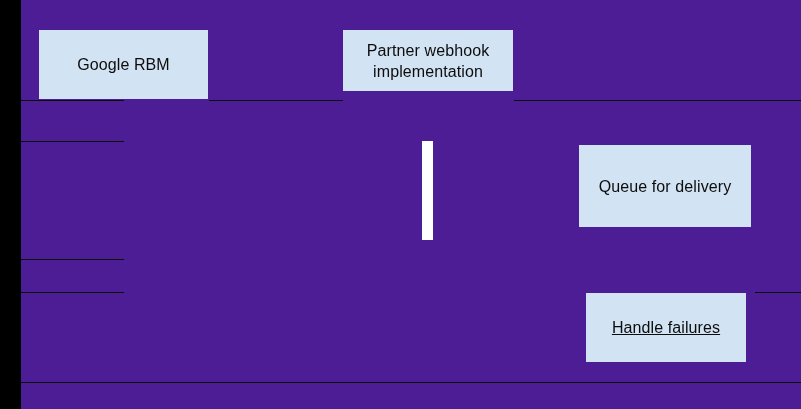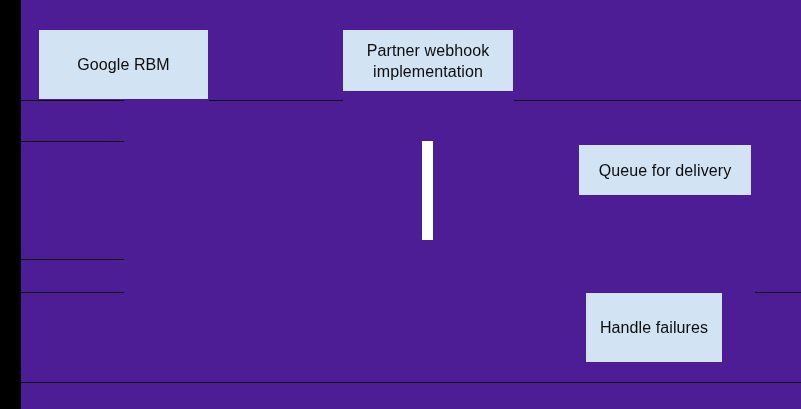--- a/index.html
+++ b/index.html
@@ -54,19 +54,19 @@
   <div class="hairline" style="left:0px;  top:259px; width:103px;"></div>
   <div class="hairline" style="left:0px;  top:292px; width:103px;"></div>
   <div class="hairline" style="left:734px;top:292px; width:67px;"></div>
   <div class="hairline" style="left:0px;  top:382px; width:801px;"></div>
 
   <div class="node" style="left:18px; top:30px; width:169px; height:69px; background:#d2e3f3;">Google RBM</div>
 
   <div class="node" style="left:322px; top:30px; width:170px; height:61px; background:#d2e3f3;">Partner webhook
 implementation</div>
 
-  <div class="node" style="left:558px; top:145px; width:172px; height:50px; background:#d2e3f3;">Queue for delivery</div>
+  <div class="node" style="left:558px; top:145px; width:172px; height:82px; background:#d2e3f3;">Queue for delivery</div>
 
-  <div class="node" style="left:565px; top:293px; width:136px; height:69px; background:#d2e3f3;">Handle failures</div>
+  <div class="node" style="left:565px; top:293px; width:160px; height:69px; background:#d2e3f3;text-decoration:underline;">Handle failures</div>
 
   <div class="connector-bar" style="left:401px; top:141px; width:11px; height:99px; background:#ffffff;"></div>
 
 </div>
 
 </body></html>

